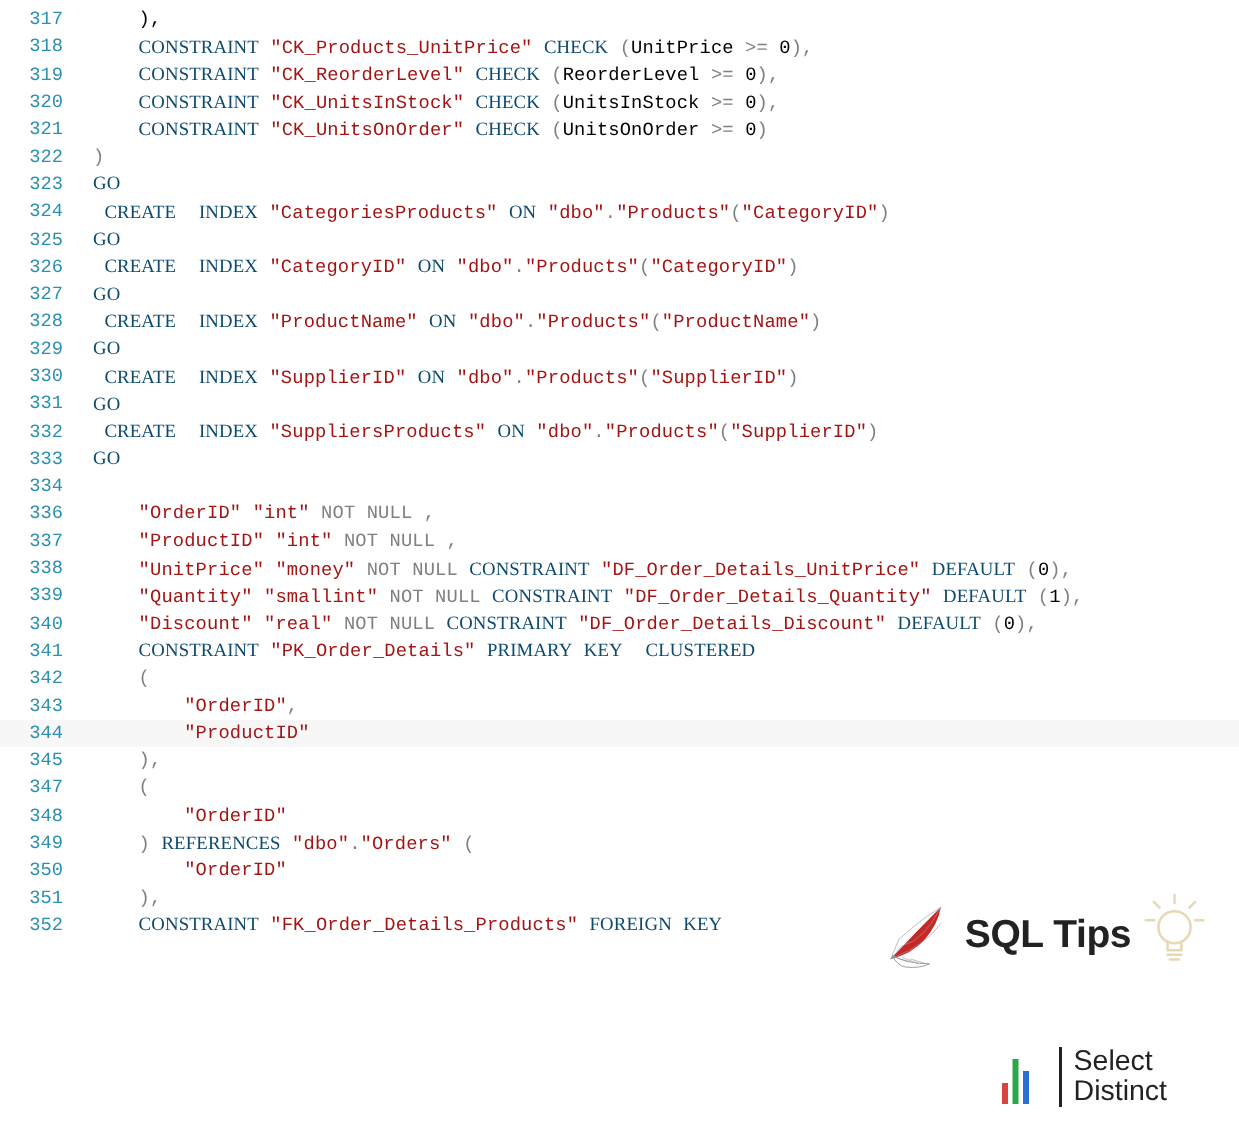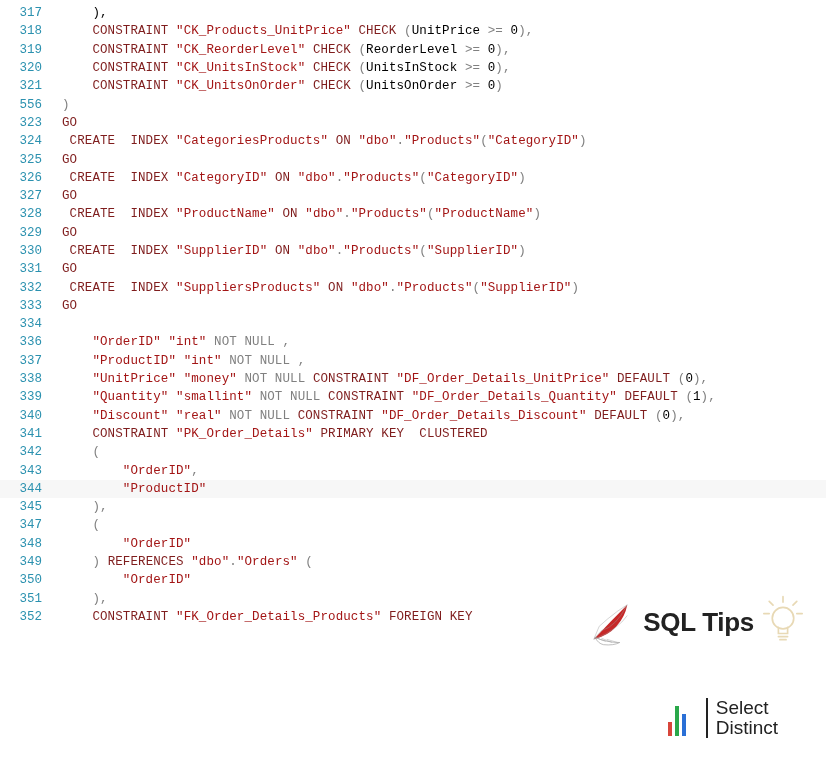--- a/index.html
+++ b/index.html
@@ -33,21 +33,21 @@
   .marker {
     width: 6px;
     flex-shrink: 0;
     background: #4ec94e;
     margin-right: 0;
   }
   .code {
     padding-left: 10px;
     letter-spacing: 0.1px;
   }
-  .kw { color: #7f1d1d; }
+  .kw { color: #0c4a6e; font-family: Liberation Serif, serif; }
   .gray { color: #808080; }
   .str { color: #a31515; }
   .plain { color: #000000; }
 
   .watermarks {
     position: absolute;
     right: 20px;
     bottom: 20px;
     width: 240px;
     height: 145px;
@@ -105,21 +105,21 @@
 </style>
 </head>
 <body>
 
 <div class="editor" id="editor">
     <div class="line"><div class="lineno">317</div><div class="marker"></div><div class="code">    <span class="plain">),</span></div></div>
     <div class="line"><div class="lineno">318</div><div class="marker"></div><div class="code">    <span class="kw">CONSTRAINT</span><span class="plain"> </span><span class="str">"CK_Products_UnitPrice"</span><span class="plain"> </span><span class="kw">CHECK</span><span class="plain"> </span><span class="gray">(</span><span class="plain">UnitPrice </span><span class="gray">&gt;=</span><span class="plain"> 0</span><span class="gray">),</span></div></div>
     <div class="line"><div class="lineno">319</div><div class="marker"></div><div class="code">    <span class="kw">CONSTRAINT</span><span class="plain"> </span><span class="str">"CK_ReorderLevel"</span><span class="plain"> </span><span class="kw">CHECK</span><span class="plain"> </span><span class="gray">(</span><span class="plain">ReorderLevel </span><span class="gray">&gt;=</span><span class="plain"> 0</span><span class="gray">),</span></div></div>
     <div class="line"><div class="lineno">320</div><div class="marker"></div><div class="code">    <span class="kw">CONSTRAINT</span><span class="plain"> </span><span class="str">"CK_UnitsInStock"</span><span class="plain"> </span><span class="kw">CHECK</span><span class="plain"> </span><span class="gray">(</span><span class="plain">UnitsInStock </span><span class="gray">&gt;=</span><span class="plain"> 0</span><span class="gray">),</span></div></div>
     <div class="line"><div class="lineno">321</div><div class="marker"></div><div class="code">    <span class="kw">CONSTRAINT</span><span class="plain"> </span><span class="str">"CK_UnitsOnOrder"</span><span class="plain"> </span><span class="kw">CHECK</span><span class="plain"> </span><span class="gray">(</span><span class="plain">UnitsOnOrder </span><span class="gray">&gt;=</span><span class="plain"> 0</span><span class="gray">)</span></div></div>
-    <div class="line"><div class="lineno">556</div><div class="marker"></div><div class="code"><span class="gray">)</span></div></div>
+    <div class="line"><div class="lineno">322</div><div class="marker"></div><div class="code"><span class="gray">)</span></div></div>
     <div class="line"><div class="lineno">323</div><div class="marker"></div><div class="code"><span class="kw">GO</span></div></div>
     <div class="line"><div class="lineno">324</div><div class="marker"></div><div class="code"> <span class="kw">CREATE</span><span class="plain">  </span><span class="kw">INDEX</span><span class="plain"> </span><span class="str">"CategoriesProducts"</span><span class="plain"> </span><span class="kw">ON</span><span class="plain"> </span><span class="str">"dbo"</span><span class="gray">.</span><span class="str">"Products"</span><span class="gray">(</span><span class="str">"CategoryID"</span><span class="gray">)</span></div></div>
     <div class="line"><div class="lineno">325</div><div class="marker"></div><div class="code"><span class="kw">GO</span></div></div>
     <div class="line"><div class="lineno">326</div><div class="marker"></div><div class="code"> <span class="kw">CREATE</span><span class="plain">  </span><span class="kw">INDEX</span><span class="plain"> </span><span class="str">"CategoryID"</span><span class="plain"> </span><span class="kw">ON</span><span class="plain"> </span><span class="str">"dbo"</span><span class="gray">.</span><span class="str">"Products"</span><span class="gray">(</span><span class="str">"CategoryID"</span><span class="gray">)</span></div></div>
     <div class="line"><div class="lineno">327</div><div class="marker"></div><div class="code"><span class="kw">GO</span></div></div>
     <div class="line"><div class="lineno">328</div><div class="marker"></div><div class="code"> <span class="kw">CREATE</span><span class="plain">  </span><span class="kw">INDEX</span><span class="plain"> </span><span class="str">"ProductName"</span><span class="plain"> </span><span class="kw">ON</span><span class="plain"> </span><span class="str">"dbo"</span><span class="gray">.</span><span class="str">"Products"</span><span class="gray">(</span><span class="str">"ProductName"</span><span class="gray">)</span></div></div>
     <div class="line"><div class="lineno">329</div><div class="marker"></div><div class="code"><span class="kw">GO</span></div></div>
     <div class="line"><div class="lineno">330</div><div class="marker"></div><div class="code"> <span class="kw">CREATE</span><span class="plain">  </span><span class="kw">INDEX</span><span class="plain"> </span><span class="str">"SupplierID"</span><span class="plain"> </span><span class="kw">ON</span><span class="plain"> </span><span class="str">"dbo"</span><span class="gray">.</span><span class="str">"Products"</span><span class="gray">(</span><span class="str">"SupplierID"</span><span class="gray">)</span></div></div>
     <div class="line"><div class="lineno">331</div><div class="marker"></div><div class="code"><span class="kw">GO</span></div></div>
     <div class="line"><div class="lineno">332</div><div class="marker"></div><div class="code"> <span class="kw">CREATE</span><span class="plain">  </span><span class="kw">INDEX</span><span class="plain"> </span><span class="str">"SuppliersProducts"</span><span class="plain"> </span><span class="kw">ON</span><span class="plain"> </span><span class="str">"dbo"</span><span class="gray">.</span><span class="str">"Products"</span><span class="gray">(</span><span class="str">"SupplierID"</span><span class="gray">)</span></div></div>

